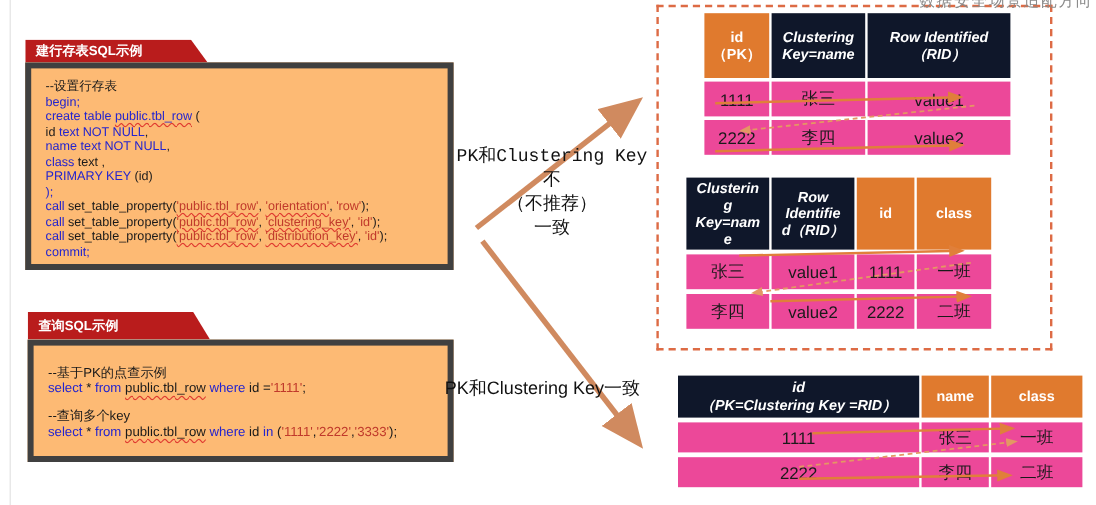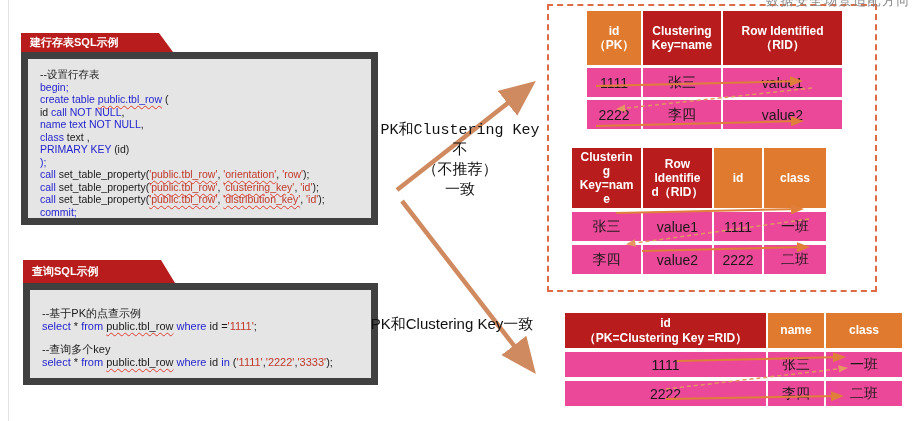--- a/index.html
+++ b/index.html
@@ -6,21 +6,21 @@
   body{width:913px;height:421px;position:relative;overflow:hidden;background:#ffffff;
        font-family:"Liberation Sans",sans-serif;}
   .slide-edge{position:absolute;left:8px;top:0;width:1px;height:100%;background:#e3e3e3;}
 
   
   .sql-tab{position:absolute;background:#b91c1c;color:#fff;font-size:11px;font-weight:600;
            display:flex;align-items:center;padding-left:9px;box-sizing:border-box;
            clip-path:polygon(0 0,calc(100% - 14px) 0,100% 100%,0 100%);z-index:3;}
   .tab1{left:21px;top:33px;width:152px;height:19px;}
   .tab2{left:23px;top:260px;width:152px;height:23px;}
-  .sql-box{position:absolute;background:#e5e5e5;border:7px solid #404040;box-sizing:border-box;z-index:2;}
+  .sql-box{position:absolute;background:#fdba74;border:5px solid #404040;box-sizing:border-box;z-index:2;}
   .box1{left:21px;top:52px;width:357px;height:173px;padding:9px 4px 0 12px;}
   .box2{left:23px;top:283px;width:355px;height:102px;padding:17px 4px 12px 12px;}
   .code-line{font-size:10.5px;line-height:12.5px;white-space:pre;color:#1a1a1a;}
   .box2 .code-line{font-size:11px;line-height:13px;}
   .blankline{height:10px;}
   .tok-p{color:#1a1a1a;}
   .tok-k{color:#2424ce;}
   .tok-s{color:#c0392b;}
   .tok-u{text-decoration:underline;text-decoration-style:wavy;text-decoration-color:#e03c31;
          text-decoration-thickness:1px;text-underline-offset:2px;}
@@ -36,21 +36,21 @@
 
   
   .watermark{position:absolute;left:766px;top:-8px;height:15px;overflow:hidden;
              font-size:13px;letter-spacing:1.5px;color:#8a8a8a;z-index:2;white-space:nowrap;}
 
   
   .dtable{position:absolute;display:grid;z-index:4;}
   .th{display:flex;align-items:center;justify-content:center;text-align:center;
       color:#fff;font-weight:bold;font-size:12px;line-height:1.18;}
   .th.orange{background:#e07a2e;}
-  .th.blue{background:#b91c1c;}
+  .th.blue{background:#0f172a;font-style:italic;}
   .td{background:#ec4899;display:flex;align-items:center;justify-content:center;
       font-size:14px;color:#1a1a1a;}
   .t1{left:587px;top:11px;grid-template-columns:54px 78px 119px;column-gap:2px;row-gap:3px;}
   .t1 .th{height:54px;}  .t1 .td{height:29px;}
   .t2{left:572px;top:148px;grid-template-columns:69px 69px 48px 62px;column-gap:2px;row-gap:4px;}
   .t2 .th{height:60px;}  .t2 .td{height:29px;}
   .t3{left:565px;top:313px;grid-template-columns:201px 56px 76px;column-gap:2px;row-gap:4px;}
   .t3 .th{height:35px;}  .t3 .td{height:25px;}
 
   .arrows{position:absolute;left:0;top:0;z-index:5;pointer-events:none;}
@@ -62,21 +62,21 @@
 
 <div class="watermark">数据安全场景适配方向</div>
 
 <div class="sql-tab tab1">
   <span>建行存表SQL示例</span>
 </div>
 <div class="sql-box box1">
     <div class="code-line"><span class="tok-p">--设置行存表</span></div>
     <div class="code-line"><span class="tok-k">begin;</span></div>
     <div class="code-line"><span class="tok-k">create table </span><span class="tok-k tok-u">public.tbl_row</span><span class="tok-p"> (</span></div>
-    <div class="code-line"><span class="tok-p">id </span><span class="tok-k">call NOT NULL</span><span class="tok-p">,</span></div>
+    <div class="code-line"><span class="tok-p">id </span><span class="tok-k">text NOT NULL</span><span class="tok-p">,</span></div>
     <div class="code-line"><span class="tok-k">name text NOT NULL</span><span class="tok-p">,</span></div>
     <div class="code-line"><span class="tok-k">class </span><span class="tok-p">text ,</span></div>
     <div class="code-line"><span class="tok-k">PRIMARY KEY </span><span class="tok-p">(id)</span></div>
     <div class="code-line"><span class="tok-k">);</span></div>
     <div class="code-line"><span class="tok-k">call </span><span class="tok-p">set_table_property(</span><span class="tok-s tok-u">'public.tbl_row'</span><span class="tok-p">, </span><span class="tok-s tok-u">'orientation'</span><span class="tok-p">, </span><span class="tok-s">'row'</span><span class="tok-p">);</span></div>
     <div class="code-line"><span class="tok-k">call </span><span class="tok-p">set_table_property(</span><span class="tok-s tok-u">'public.tbl_row'</span><span class="tok-p">, </span><span class="tok-s tok-u">'clustering_key'</span><span class="tok-p">, </span><span class="tok-s">'id'</span><span class="tok-p">);</span></div>
     <div class="code-line"><span class="tok-k">call </span><span class="tok-p">set_table_property(</span><span class="tok-s tok-u">'public.tbl_row'</span><span class="tok-p">, </span><span class="tok-s tok-u">'distribution_key'</span><span class="tok-p">, </span><span class="tok-s">'id'</span><span class="tok-p">);</span></div>
     <div class="code-line"><span class="tok-k">commit;</span></div>
   </div>
 

